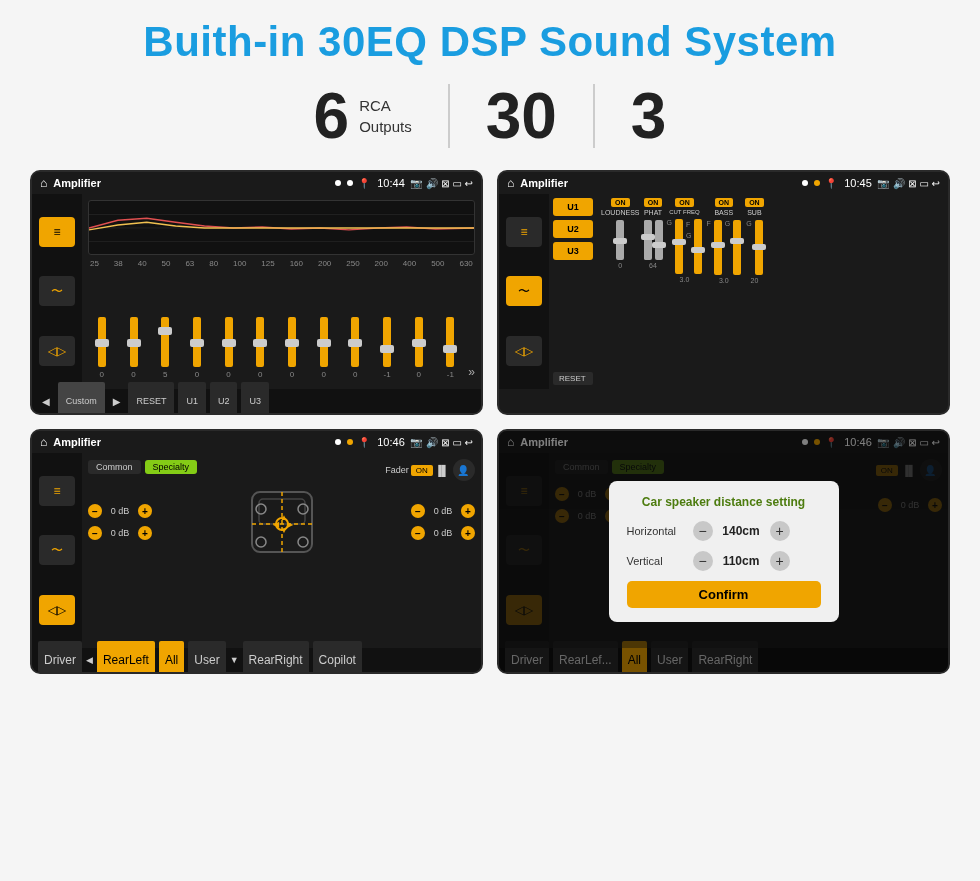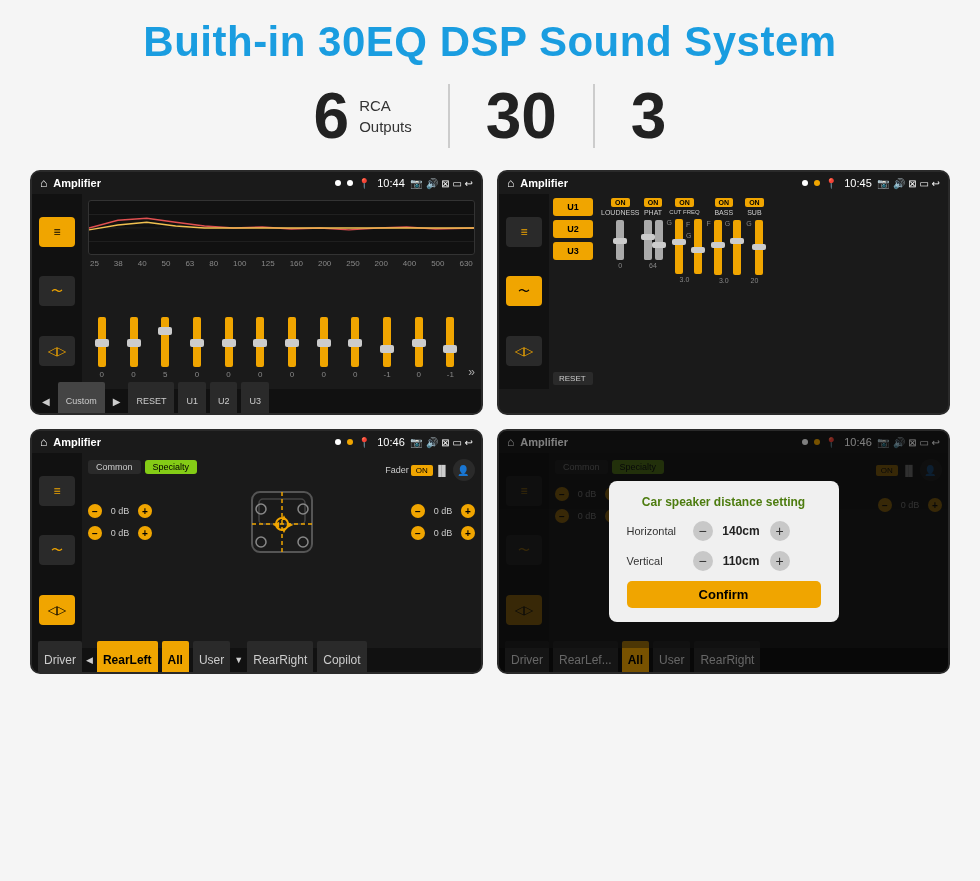--- a/index.html
+++ b/index.html
@@ -504,21 +504,20 @@
       background: #2a2a2a;
       color: #ccc;
       font-size: 12px;
       padding: 12px 6px;
       border-radius: 2px;
     }
 
     .bottom-fader-btn.active {
       background: #f0a500;
       color: #000;
-      font-weight: bold;
     }
 
     .reset-btn-small {
       background: #2a2a2a;
       color: #ccc;
       font-size: 8px;
       padding: 2px 6px;
       border-radius: 2px;
     }
 

